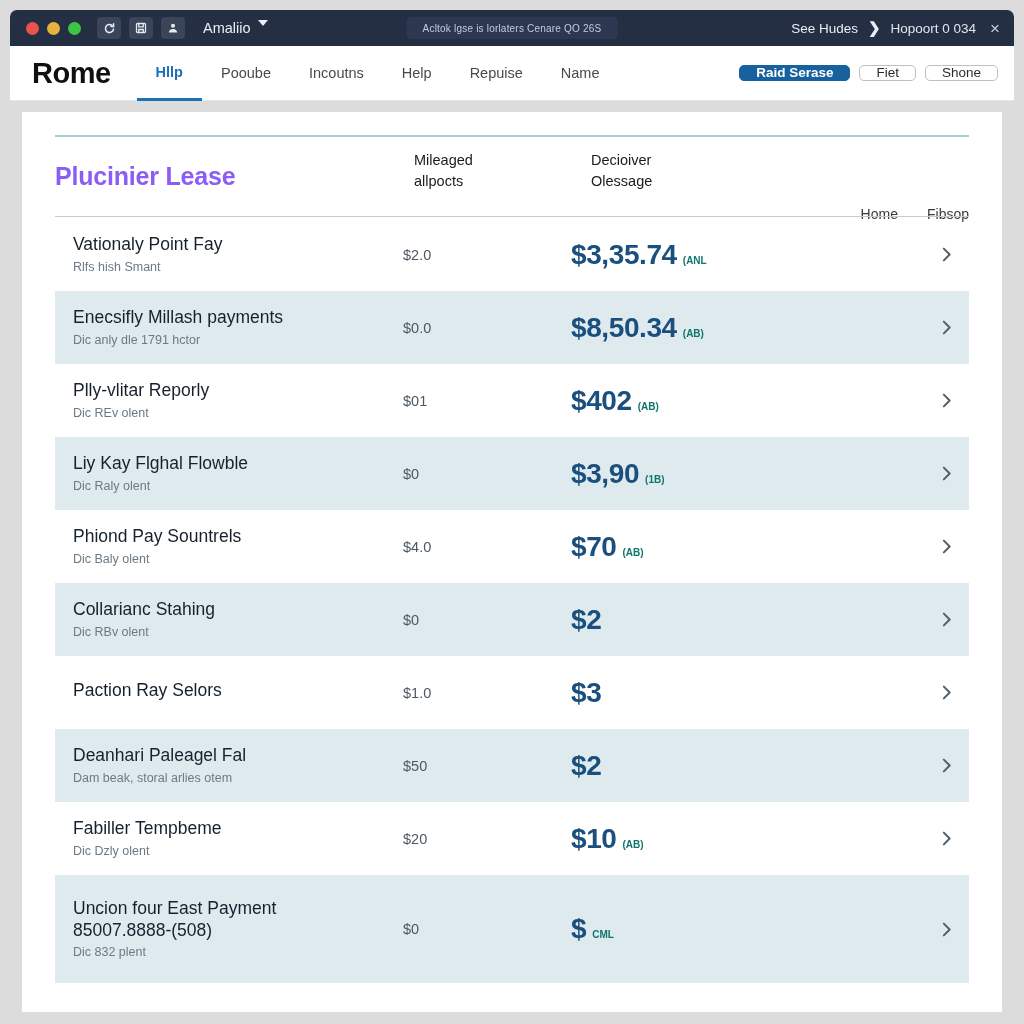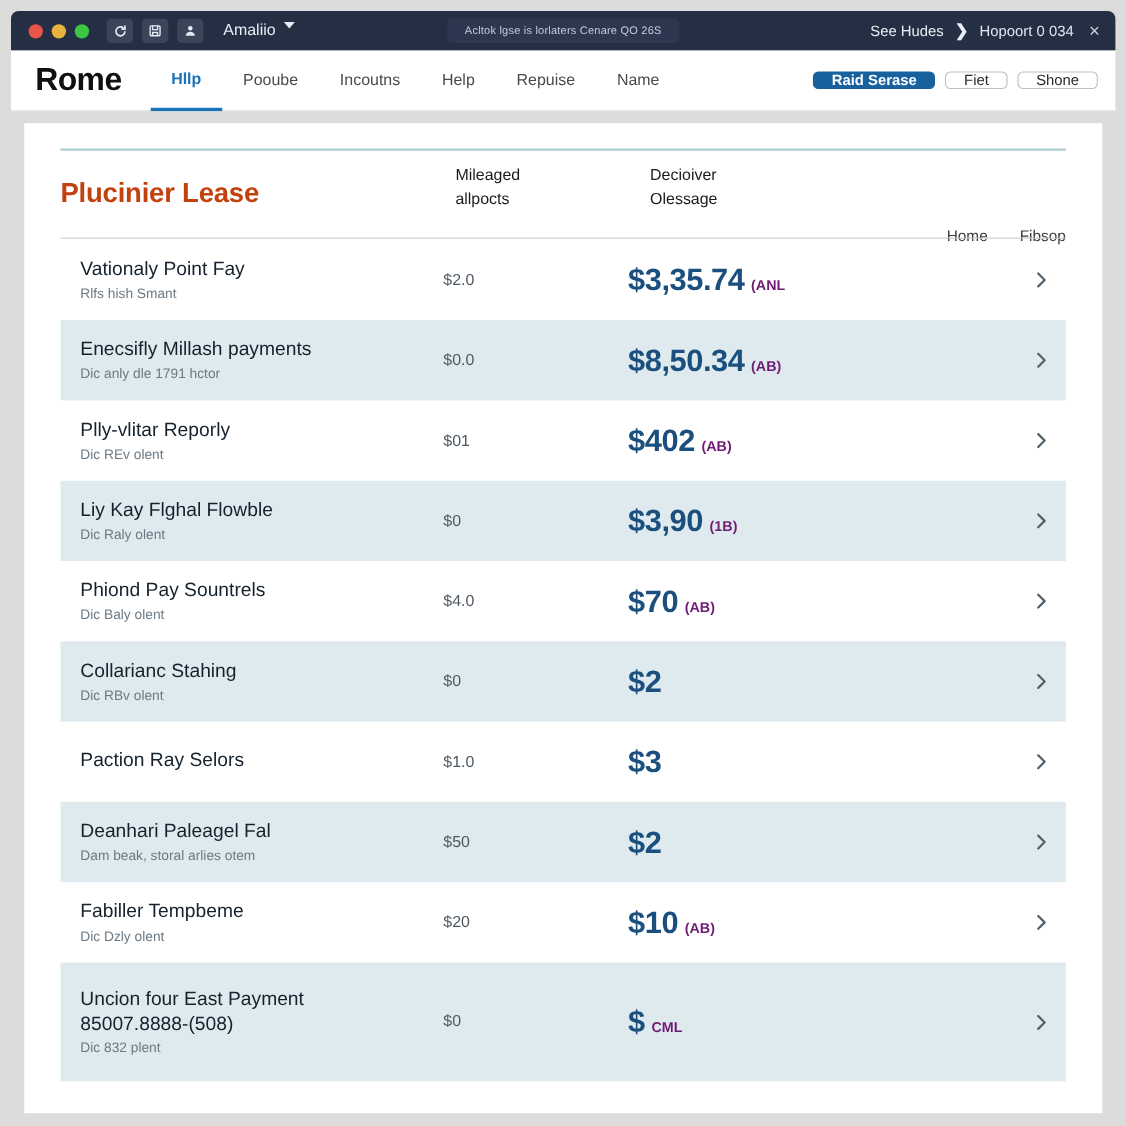--- a/index.html
+++ b/index.html
@@ -192,21 +192,21 @@
     top: 38px;
     width: 914px;
     height: 80px;
   }
   .card-title {
     position: absolute;
     left: 0;
     top: 12px;
     font-size: 25px;
     font-weight: bold;
-    color: #c2410c;
+    color: #8b5cf6;
     letter-spacing: -0.2px;
     white-space: nowrap;
   }
   .colhead {
     position: absolute;
     top: 0;
     font-size: 14.5px;
     color: #1b1b1b;
     line-height: 1.45;
     width: 150px;
@@ -284,23 +284,23 @@
     gap: 6px;
     white-space: nowrap;
   }
   .amt-big {
     font-size: 28px;
     font-weight: bold;
     color: #1b4f7e;
     letter-spacing: -0.4px;
   }
   .amt-suffix {
-    font-size: 13px;
+    font-size: 10px;
     font-weight: bold;
-    color: #701a75;
+    color: #0f766e;
   }
 
   .row-chev {
     width: 46px;
     flex: none;
     display: flex;
     align-items: center;
     justify-content: center;
     color: #52606b;
   }

